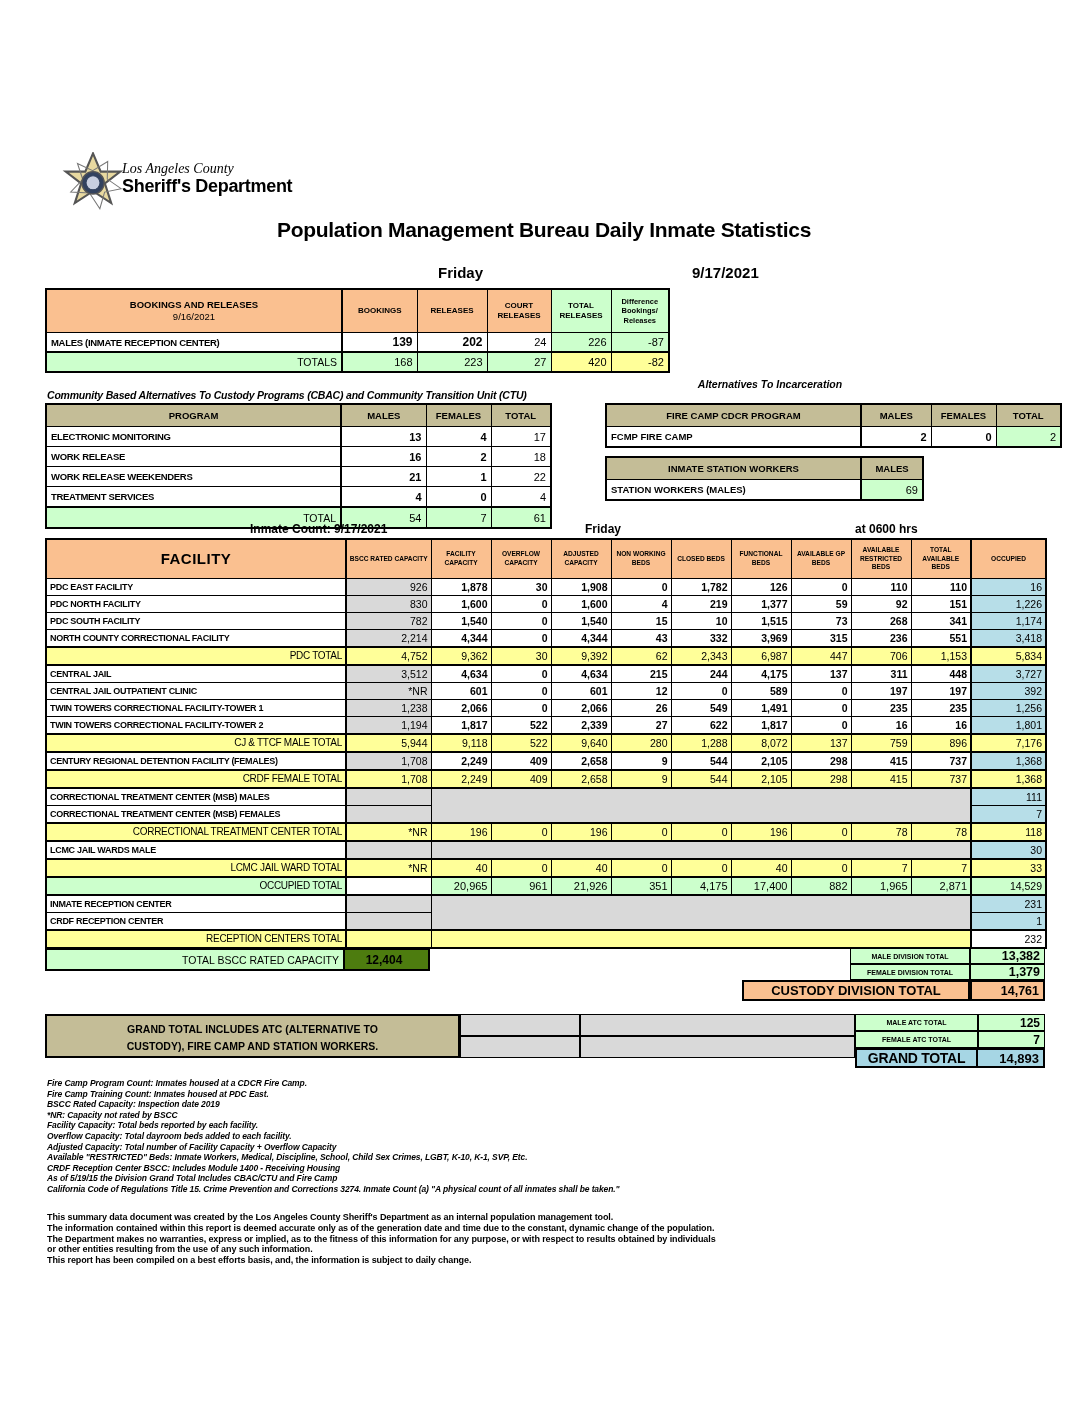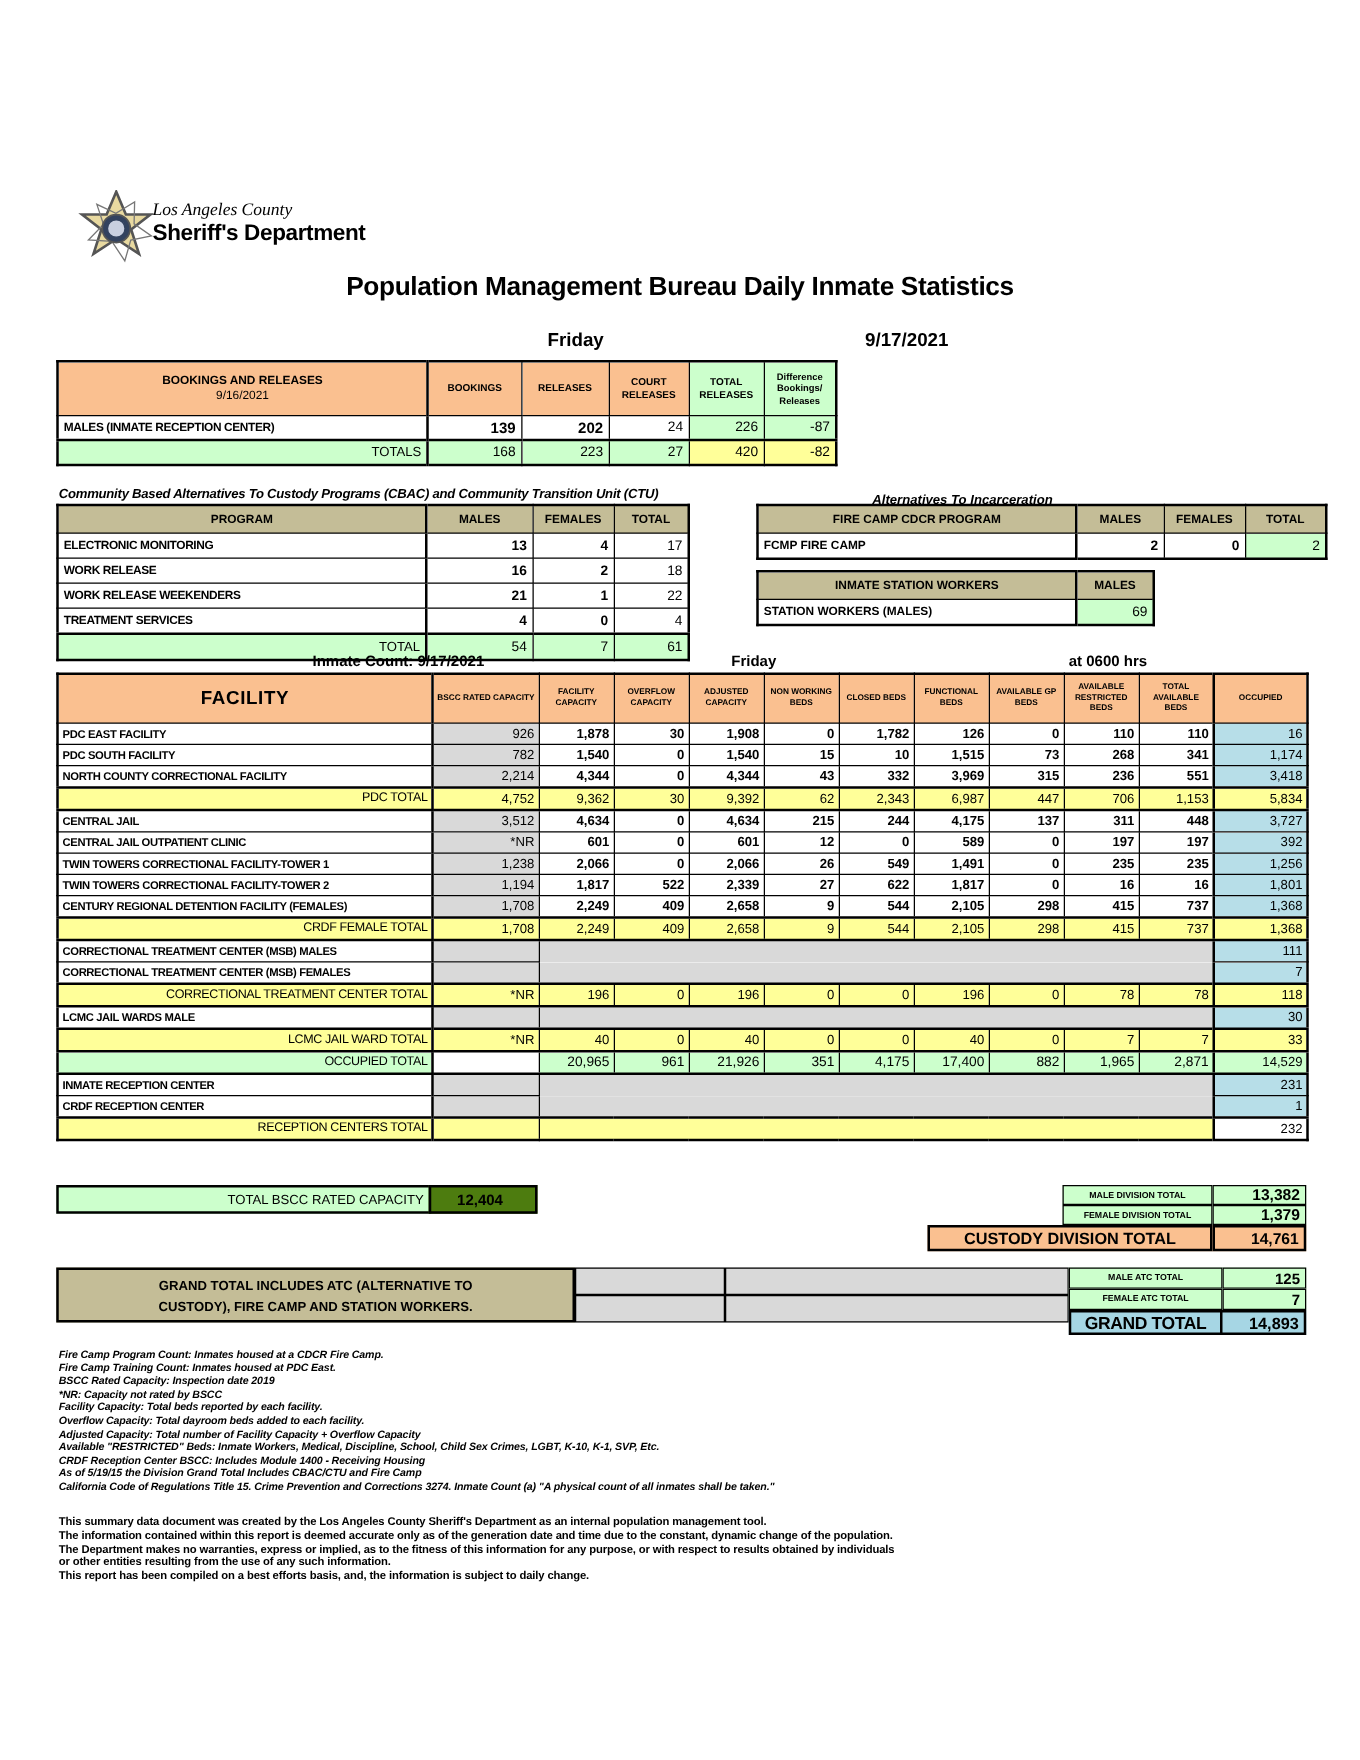--- a/index.html
+++ b/index.html
@@ -40,21 +40,21 @@
   #cbac-title{position:absolute;left:47px;top:389px;font-size:10.5px;font-weight:bold;font-style:italic;letter-spacing:-0.2px;}
   #cbac{position:absolute;left:45px;top:403px;width:505px;border:2px solid #000;}
   #cbac th{font-size:9.5px;font-weight:bold;height:19px;}
   #cbac td{height:19px;font-size:11px;text-align:right;padding:0 4px;}
   #cbac td.lbl{text-align:left;font-weight:bold;font-size:9.5px;letter-spacing:-0.3px;border-right:2px solid #000;}
   #cbac td.b{font-weight:bold;}
   #cbac td.tl{text-align:right;font-weight:normal;font-size:10.5px;border-right:2px solid #000;}
   #cbac tr.tot td{border-top:2px solid #000;}
 
   
-  #ati-title{position:absolute;left:620px;top:394px;width:300px;text-align:center;
+  #ati-title{position:absolute;left:620px;top:378px;width:300px;text-align:center;
              font-size:10.5px;font-weight:bold;font-style:italic;}
   #firecamp{position:absolute;left:605px;top:403px;width:455px;border:2px solid #000;}
   #firecamp th{font-size:9.5px;font-weight:bold;height:19px;}
   #firecamp td{height:19px;font-size:11px;text-align:right;padding:0 4px;}
   #firecamp td.lbl{text-align:left;font-weight:bold;font-size:9.5px;border-right:2px solid #000;}
   #firecamp td.b{font-weight:bold;}
   #station{position:absolute;left:605px;top:456px;width:317px;border:2px solid #000;}
   #station th{font-size:9.5px;font-weight:bold;height:19px;}
   #station td{height:19px;font-size:11px;text-align:right;padding:0 4px;}
   #station td.lbl{text-align:left;font-weight:bold;font-size:9.5px;border-right:2px solid #000;}
@@ -323,20 +323,34 @@
             <td class="num">1,908</td>
             <td class="num">0</td>
             <td class="num">1,782</td>
             <td class="num">126</td>
             <td class="num">0</td>
             <td class="num">110</td>
             <td class="num">110</td>
             <td class="occ">16</td>
           </tr>
           <tr class="k-facility">
+            <td class="row-label">PDC NORTH FACILITY</td>
+            <td class="bscc">830</td>
+            <td class="num">1,600</td>
+            <td class="num">0</td>
+            <td class="num">1,600</td>
+            <td class="num">4</td>
+            <td class="num">219</td>
+            <td class="num">1,377</td>
+            <td class="num">59</td>
+            <td class="num">92</td>
+            <td class="num">151</td>
+            <td class="occ">1,226</td>
+          </tr>
+          <tr class="k-facility">
             <td class="row-label">PDC SOUTH FACILITY</td>
             <td class="bscc">782</td>
             <td class="num">1,540</td>
             <td class="num">0</td>
             <td class="num">1,540</td>
             <td class="num">15</td>
             <td class="num">10</td>
             <td class="num">1,515</td>
             <td class="num">73</td>
             <td class="num">268</td>
@@ -419,20 +433,34 @@
             <td class="num">1,817</td>
             <td class="num">522</td>
             <td class="num">2,339</td>
             <td class="num">27</td>
             <td class="num">622</td>
             <td class="num">1,817</td>
             <td class="num">0</td>
             <td class="num">16</td>
             <td class="num">16</td>
             <td class="occ">1,801</td>
+          </tr>
+          <tr class="k-subtotal">
+            <td class="row-label">CJ &amp; TTCF MALE TOTAL</td>
+            <td class="bscc">5,944</td>
+            <td class="num">9,118</td>
+            <td class="num">522</td>
+            <td class="num">9,640</td>
+            <td class="num">280</td>
+            <td class="num">1,288</td>
+            <td class="num">8,072</td>
+            <td class="num">137</td>
+            <td class="num">759</td>
+            <td class="num">896</td>
+            <td class="occ">7,176</td>
           </tr>
           <tr class="k-facility">
             <td class="row-label">CENTURY REGIONAL DETENTION FACILITY (FEMALES)</td>
             <td class="bscc">1,708</td>
             <td class="num">2,249</td>
             <td class="num">409</td>
             <td class="num">2,658</td>
             <td class="num">9</td>
             <td class="num">544</td>
             <td class="num">2,105</td>

